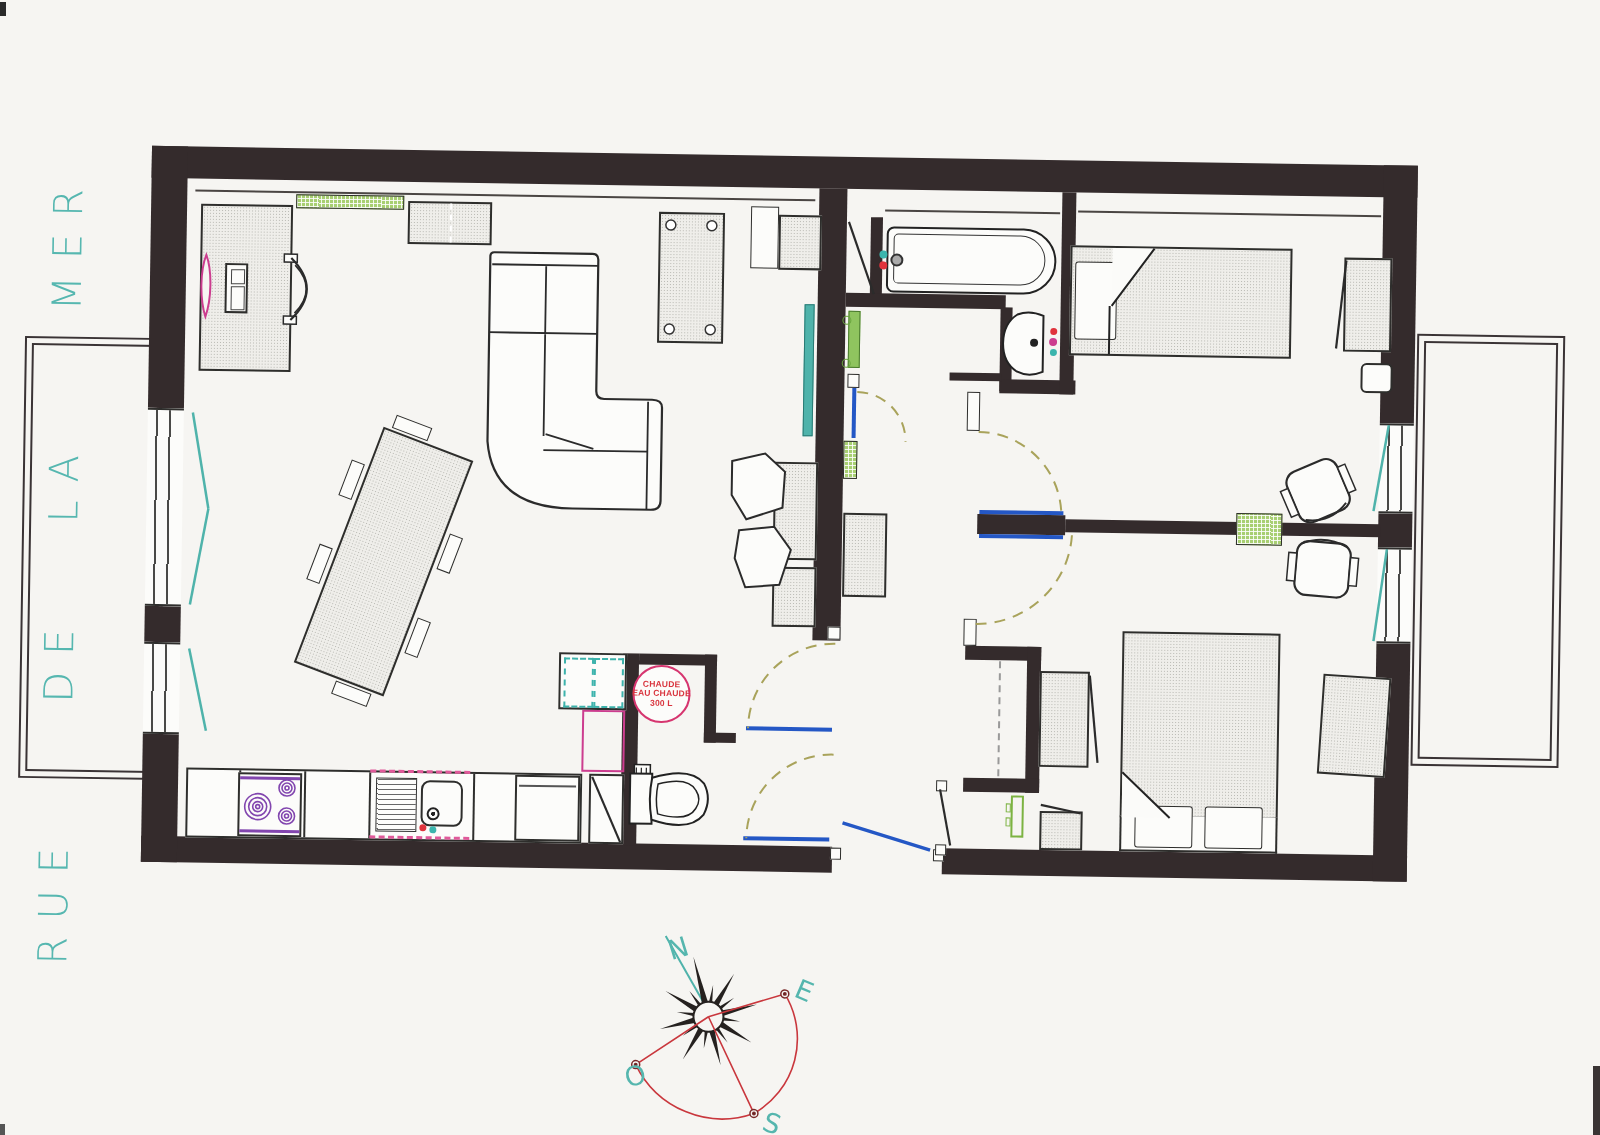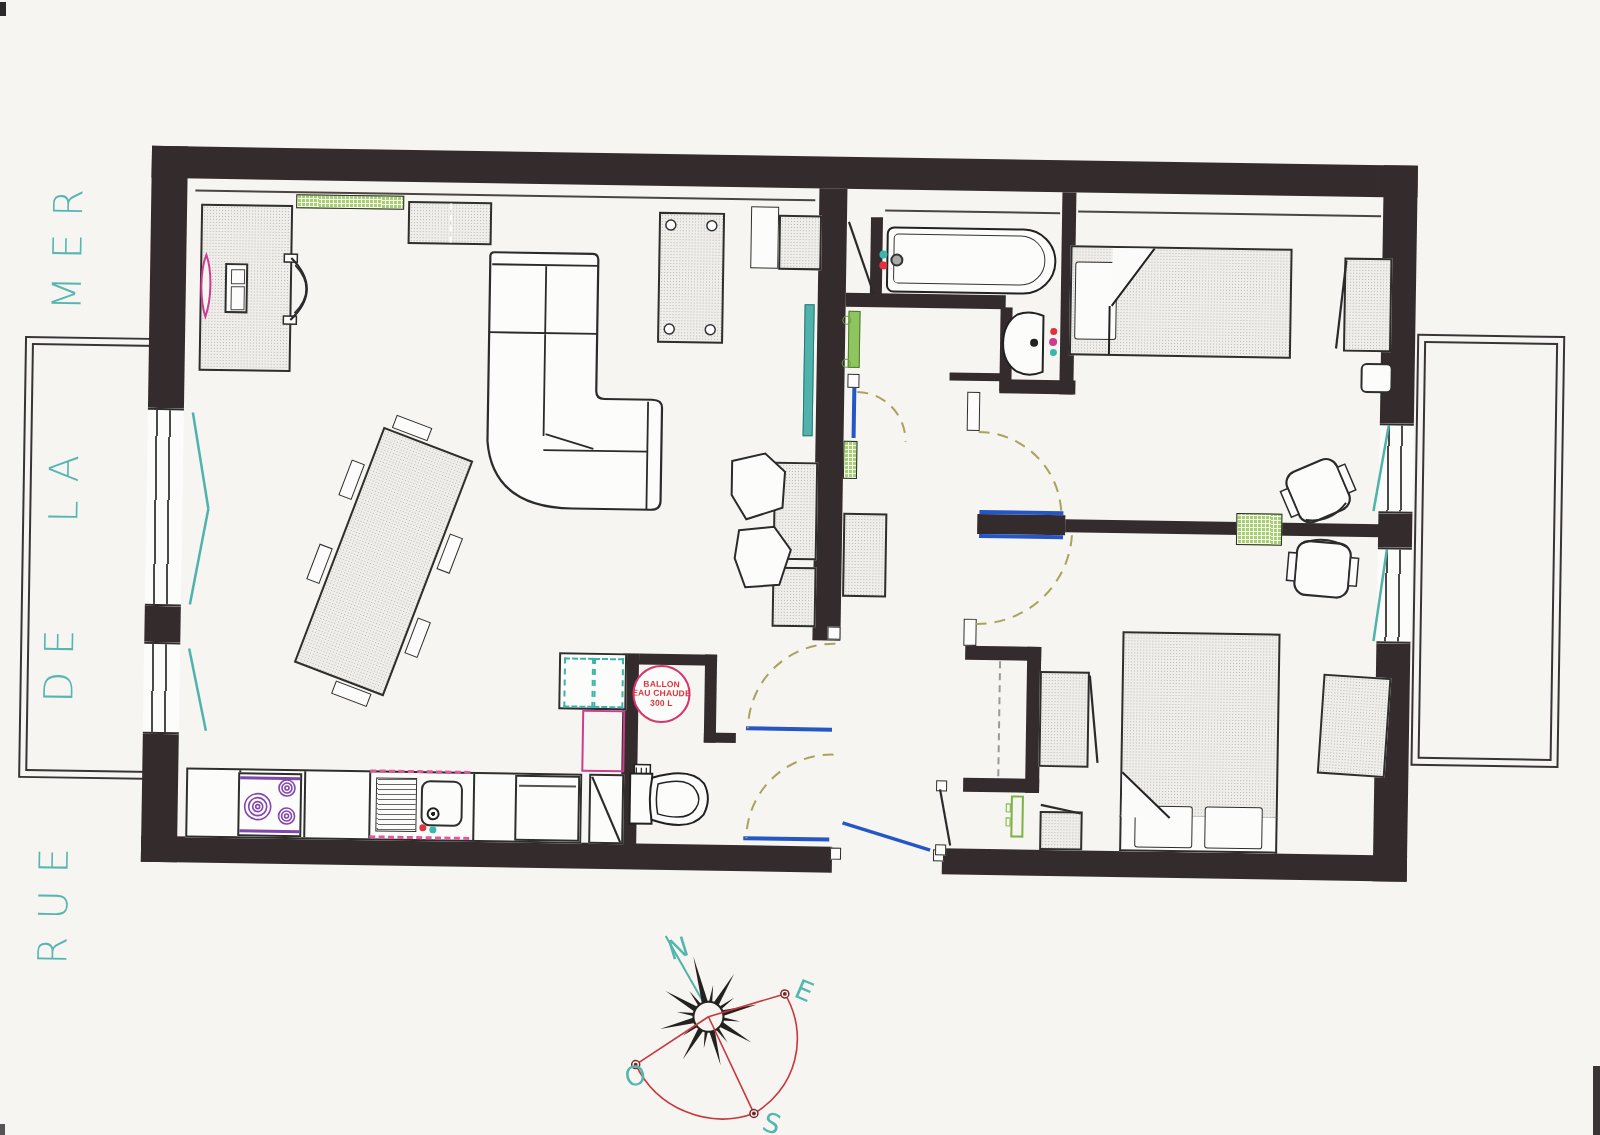--- a/index.html
+++ b/index.html
@@ -145,21 +145,21 @@
       <div class="abs" style="left:2px;top:8px;width:57px;height:2px;background:#555;"></div>
     </div>
 
     <div class="whitebox" style="left:567px;top:646px;width:68px;height:57px;border-width:2.5px;">
       <div class="abs" style="left:3px;top:3px;width:26px;height:46px;border:2px dashed #3db3ac;"></div>
       <div class="abs" style="left:33px;top:3px;width:26px;height:46px;border:2px dashed #3db3ac;"></div>
     </div>
     <div class="abs" style="left:591px;top:703px;width:43px;height:62px;border:2px solid #cc3d8f;box-sizing:border-box;"></div>
     <div class="whitebox" style="left:599px;top:767px;width:35px;height:70px;border-width:2.5px;"></div>
     <div class="ballon">
-      <span>BALLON</span>
+      <span>CHAUDE</span>
       <span>EAU CHAUDE</span>
       <span>300 L</span>
     </div>
 
     <div class="ghatch" style="left:848px;top:430px;width:14px;height:38px;"></div>
     <div class="hatch" style="left:849px;top:502px;width:44px;height:84px;"></div>
     <div class="abs" style="left:851px;top:300px;width:12px;height:57px;background:#8fc45f;border:1px solid #4a7a2e;box-sizing:border-box;"></div>
     <div class="dot" style="left:845px;top:305px;width:7px;height:7px;border:1.5px solid #6aa63f;"></div>
     <div class="dot" style="left:845px;top:348px;width:7px;height:7px;border:1.5px solid #6aa63f;"></div>
 

